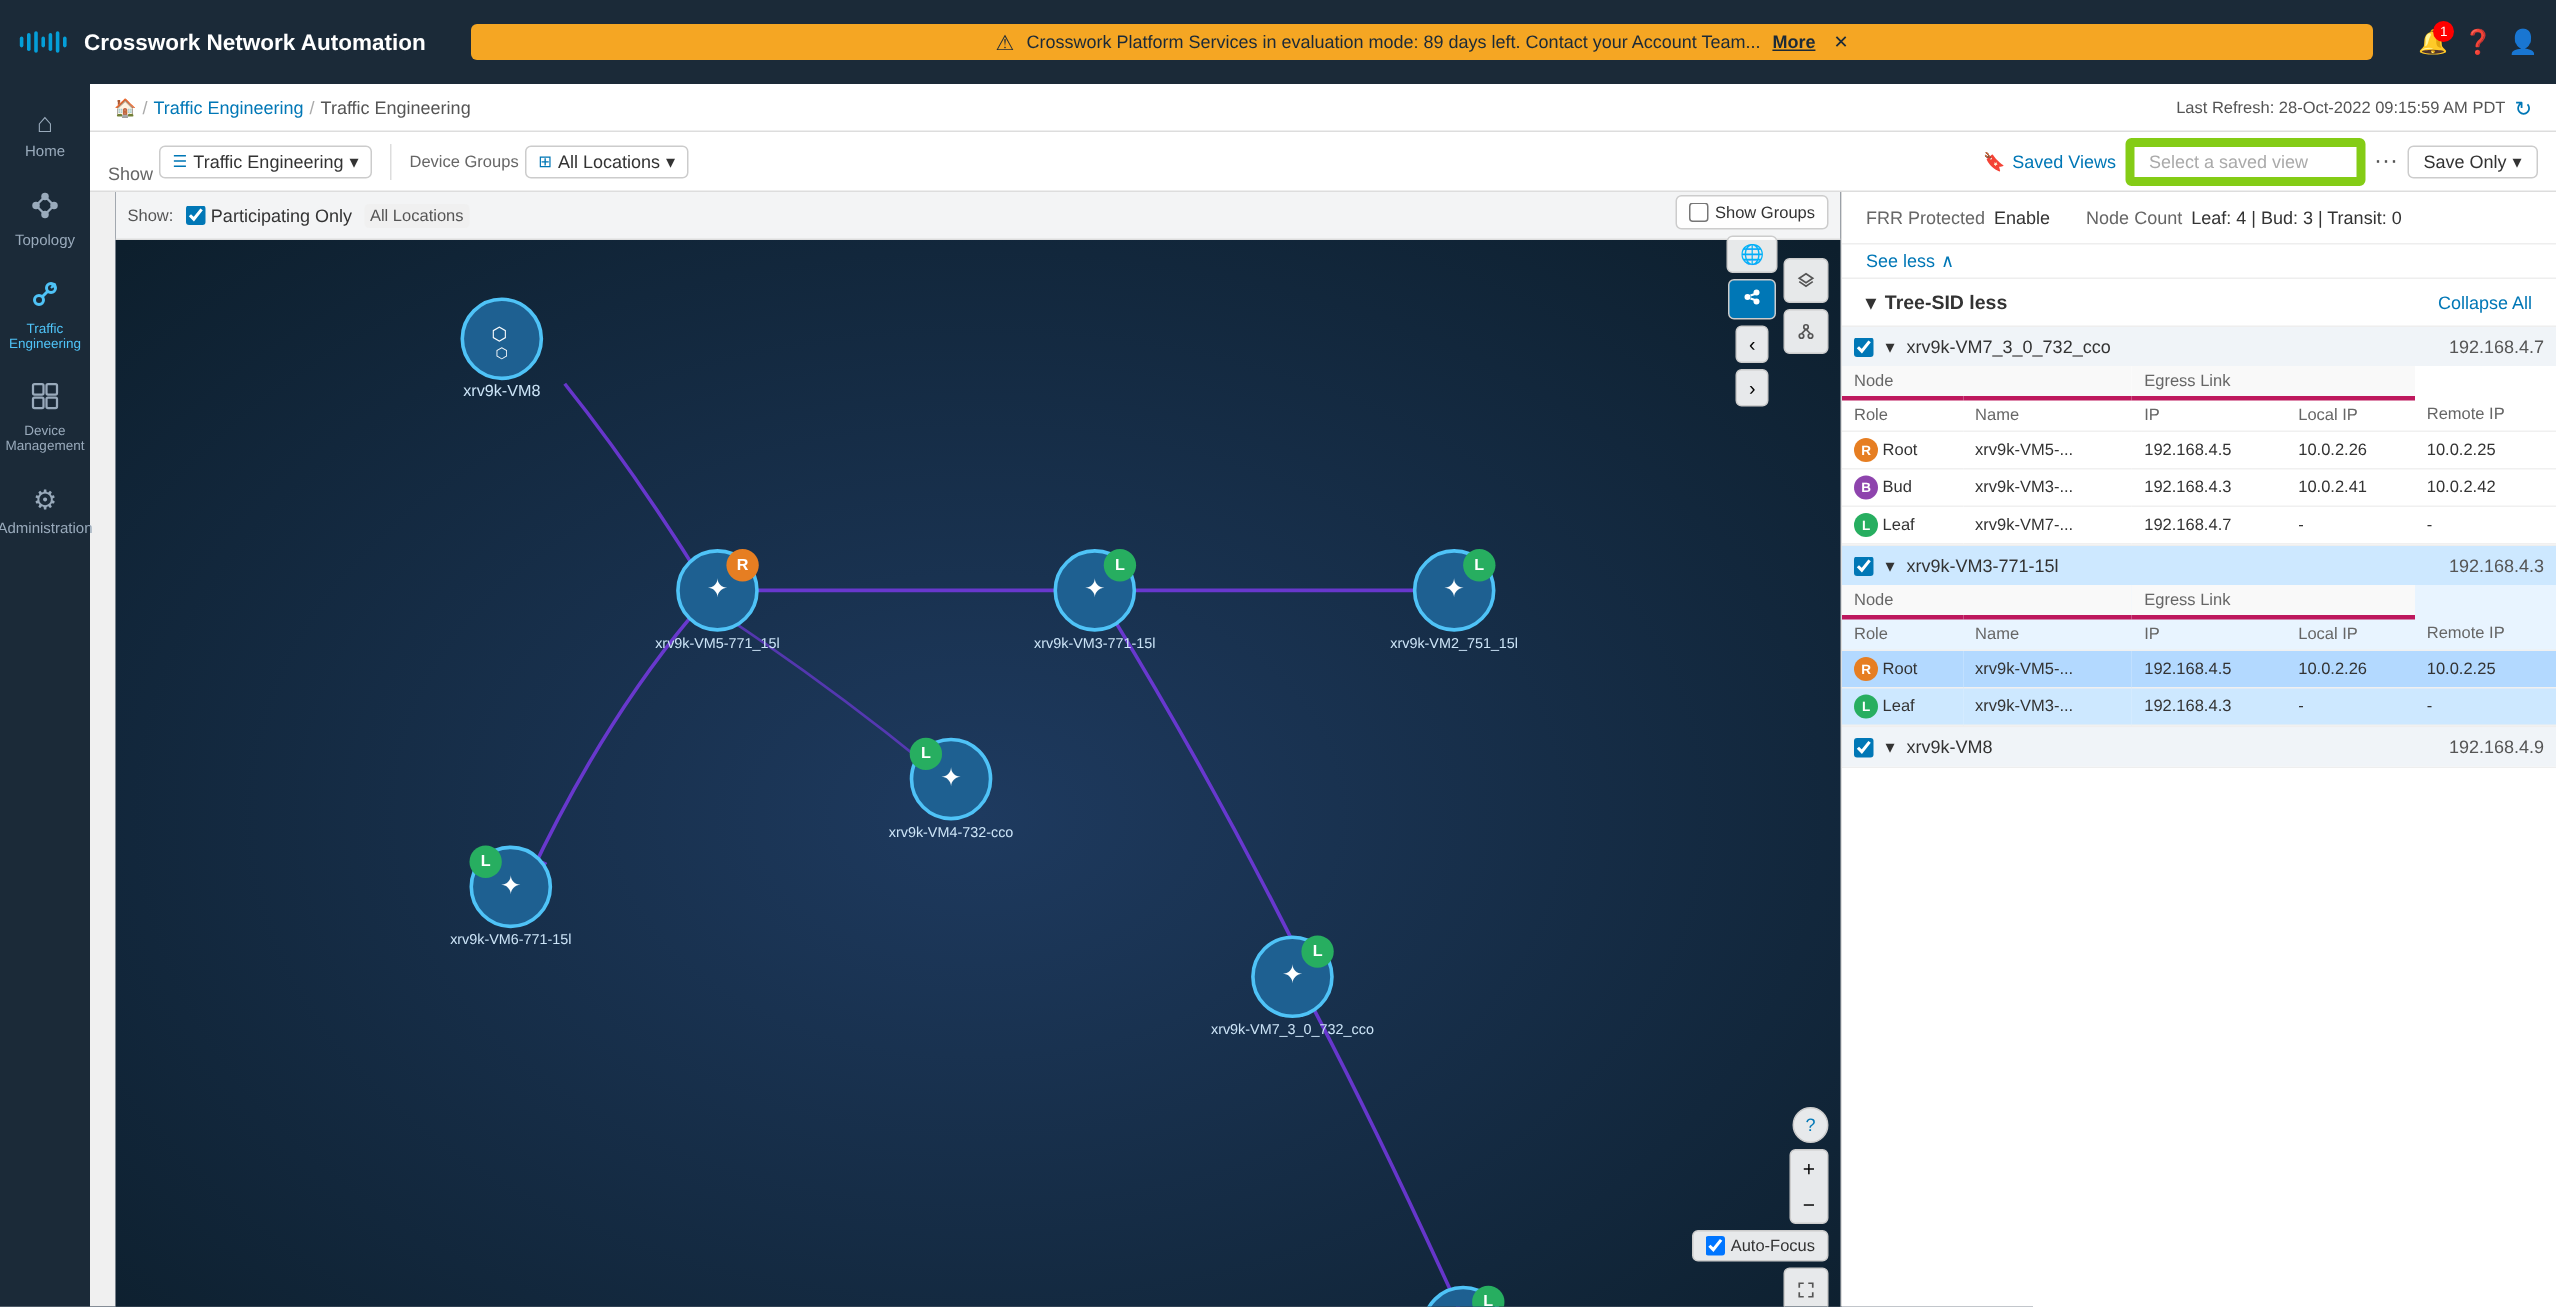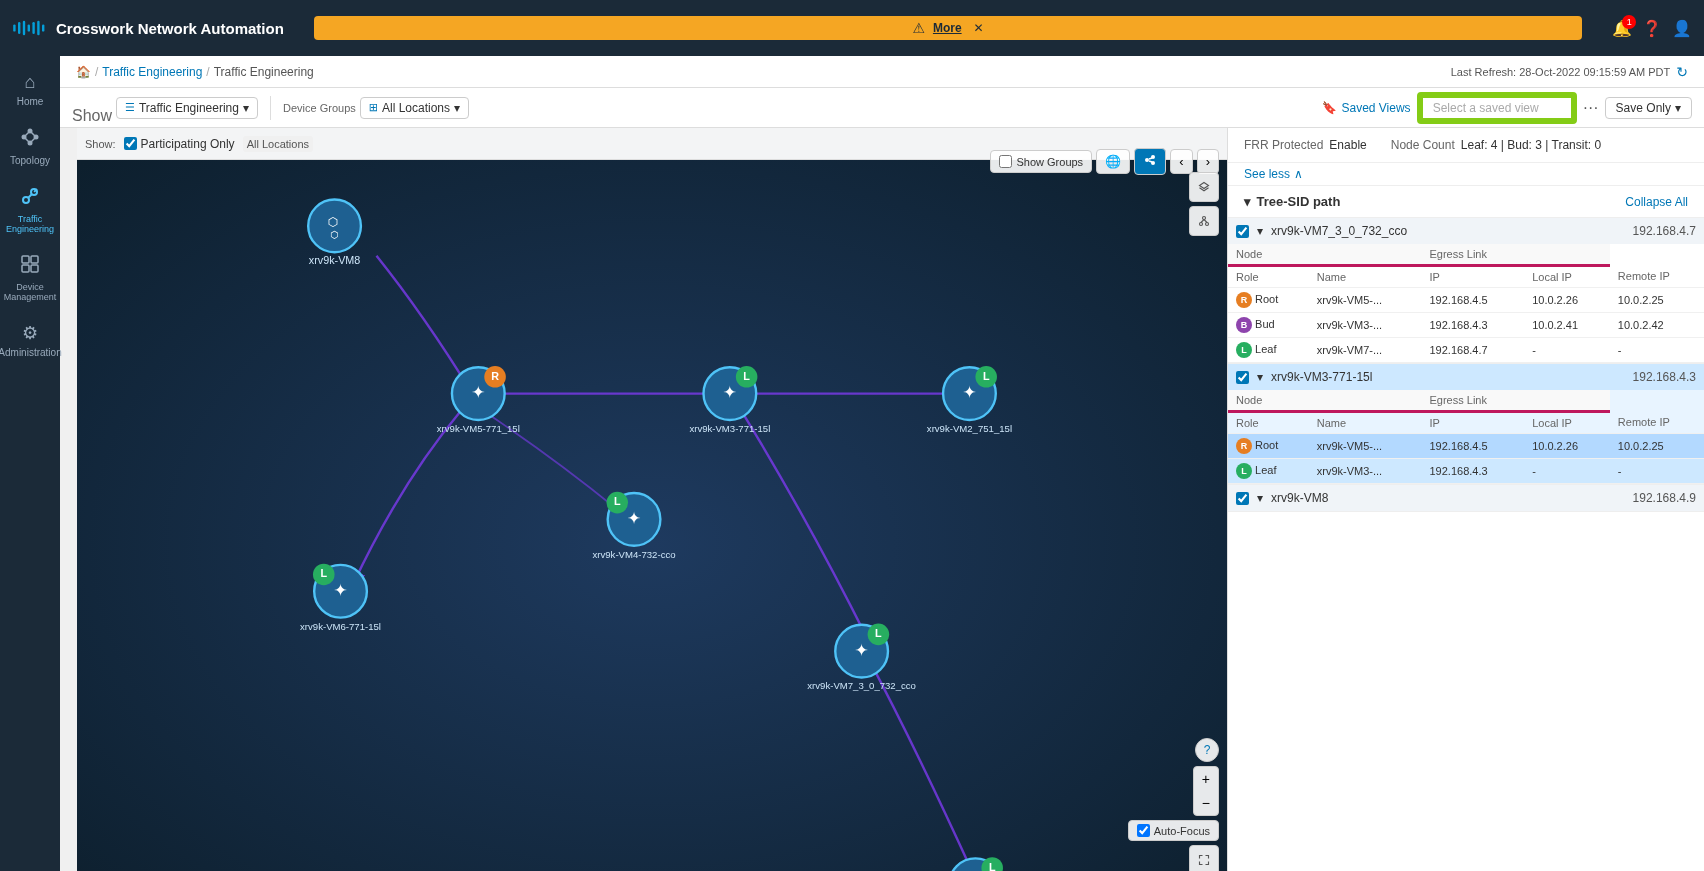--- a/index.html
+++ b/index.html
@@ -88,22 +88,22 @@
     
     .map-toolbar {
       position: absolute; top: 0; left: 0; right: 0; z-index: 10;
       background: rgba(255,255,255,0.95); border-bottom: 1px solid #ddd;
       display: flex; align-items: center; padding: 4px 8px; gap: 8px; height: 32px;
     }
     .map-toolbar-label { font-size: 11px; color: #555; }
     .location-tag { font-size: 11px; color: #555; padding: 2px 4px; background: #f0f0f0; border-radius: 3px; }
 
     .map-controls-top {
-      position: absolute; top: 20px; right: 8px; z-index: 10;
-      display: flex; align-items: center; gap: 4px;
+      position: absolute; top: 2px; right: 8px; z-index: 10;
+      display: flex; align-items: center; gap: 4px; flex-direction: column;
     }
     .show-groups-check { display: flex; align-items: center; gap: 4px; background: rgba(255,255,255,0.9); border: 1px solid #ccc; border-radius: 4px; padding: 4px 8px; font-size: 11px; }
     .map-btn { background: rgba(255,255,255,0.9); border: 1px solid #ccc; border-radius: 4px; padding: 4px 8px; cursor: pointer; font-size: 13px; }
     .map-btn.active { background: #0077b6; color: #fff; }
 
     .map-side-controls {
       position: absolute; top: 44px; right: 8px; z-index: 10;
       display: flex; flex-direction: column; gap: 4px;
     }
     .map-side-btn { background: rgba(255,255,255,0.9); border: 1px solid #ccc; border-radius: 4px; padding: 6px 8px; cursor: pointer; font-size: 14px; width: 30px; height: 30px; display: flex; align-items: center; justify-content: center; }
@@ -161,20 +161,21 @@
       <rect x="26" y="8" width="4" height="12" rx="2" fill="#049fd9"></rect>
       <rect x="34" y="4" width="4" height="20" rx="2" fill="#049fd9"></rect>
       <rect x="42" y="2" width="4" height="24" rx="2" fill="#049fd9"></rect>
       <rect x="50" y="8" width="4" height="12" rx="2" fill="#049fd9"></rect>
     </svg>
     <span>Crosswork Network Automation</span>
   </div>
 
   <div class="topbar-alert">
     <span class="topbar-alert-icon">⚠</span>
+    <span>Crosswork Platform Services in evaluation mode: 89 days left. Contact your Account Team...</span>
     <span style="font-weight:600; cursor:pointer; text-decoration:underline;">More</span>
     <span style="cursor:pointer; margin-left:4px;">✕</span>
   </div>
 
   <div class="topbar-right">
     <button class="topbar-icon-btn">
       🔔<span class="badge">1</span>
     </button>
     <button class="topbar-icon-btn">❓</button>
     <button class="topbar-icon-btn">👤</button>
@@ -243,21 +244,21 @@
         <span>Traffic Engineering</span>
       </div>
       <div class="breadcrumb-refresh">
         <span>Last Refresh: 28-Oct-2022 09:15:59 AM PDT</span>
         <button style="background:none;border:none;cursor:pointer;color:#0077b6;font-size:14px;">↻</button>
       </div>
     </div>
 
     <div class="toolbar">
       <div class="toolbar-section">
-        <span style="color:#666; font-size:16px;margin-top:16px;">Show</span>
+        <span style="color:#666; font-size:12px;margin-top:16px;">Show</span>
         <div class="toolbar-select">
           <span style="color:#0077b6; font-size:11px;">☰</span>
           <span>Traffic Engineering</span>
           <span>▾</span>
         </div>
       </div>
 
       <div class="toolbar-divider"></div>
 
       <div class="toolbar-section">
@@ -465,21 +466,21 @@
           </div>
         </div>
 
         <div class="see-less">
           <span>See less</span>
           <span>∧</span>
         </div>
 
         <div class="tree-sid-header">
           <span>▾</span>
-          <span>Tree-SID path</span>
+          <span>Tree-SID less</span>
           <button class="collapse-all-btn">Collapse All</button>
         </div>
 
 
         <div class="leaf-section">
           <div class="leaf-header">
             <input type="checkbox" checked="" class="leaf-checkbox" style="">
             <span>▾</span>
             <span class="leaf-name">xrv9k-VM7_3_0_732_cco</span>
             <span class="leaf-ip">192.168.4.7</span>

